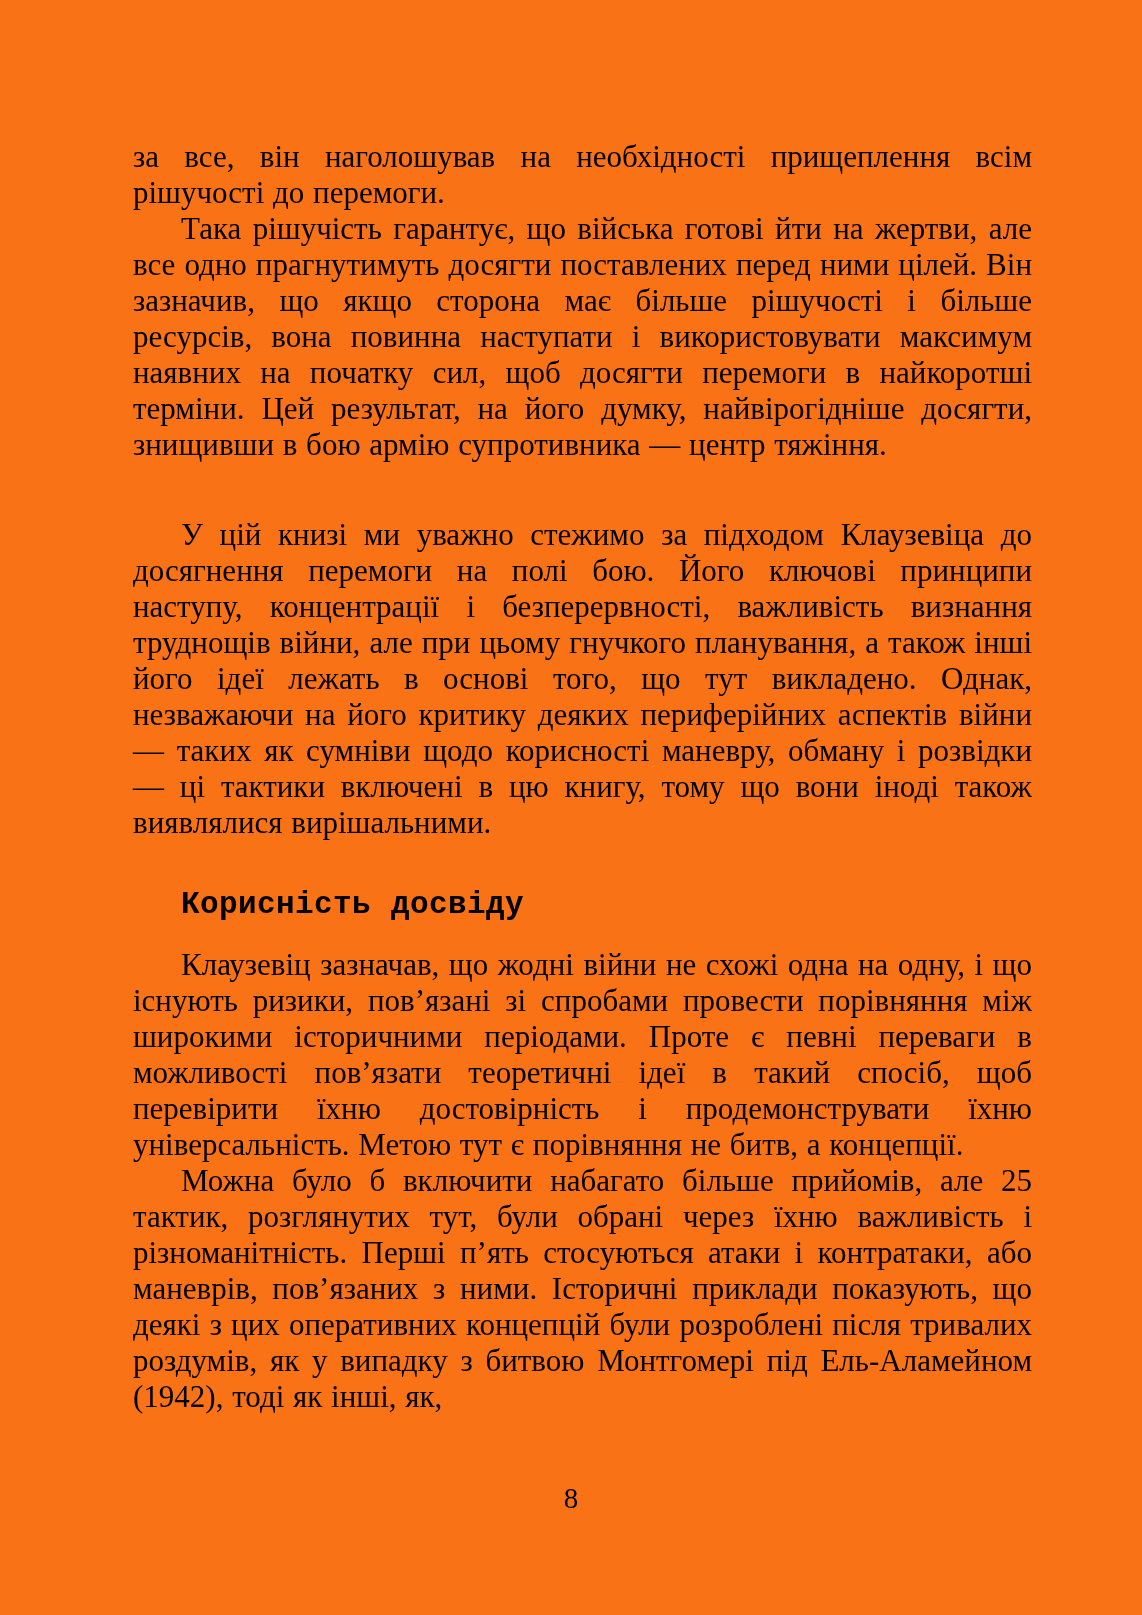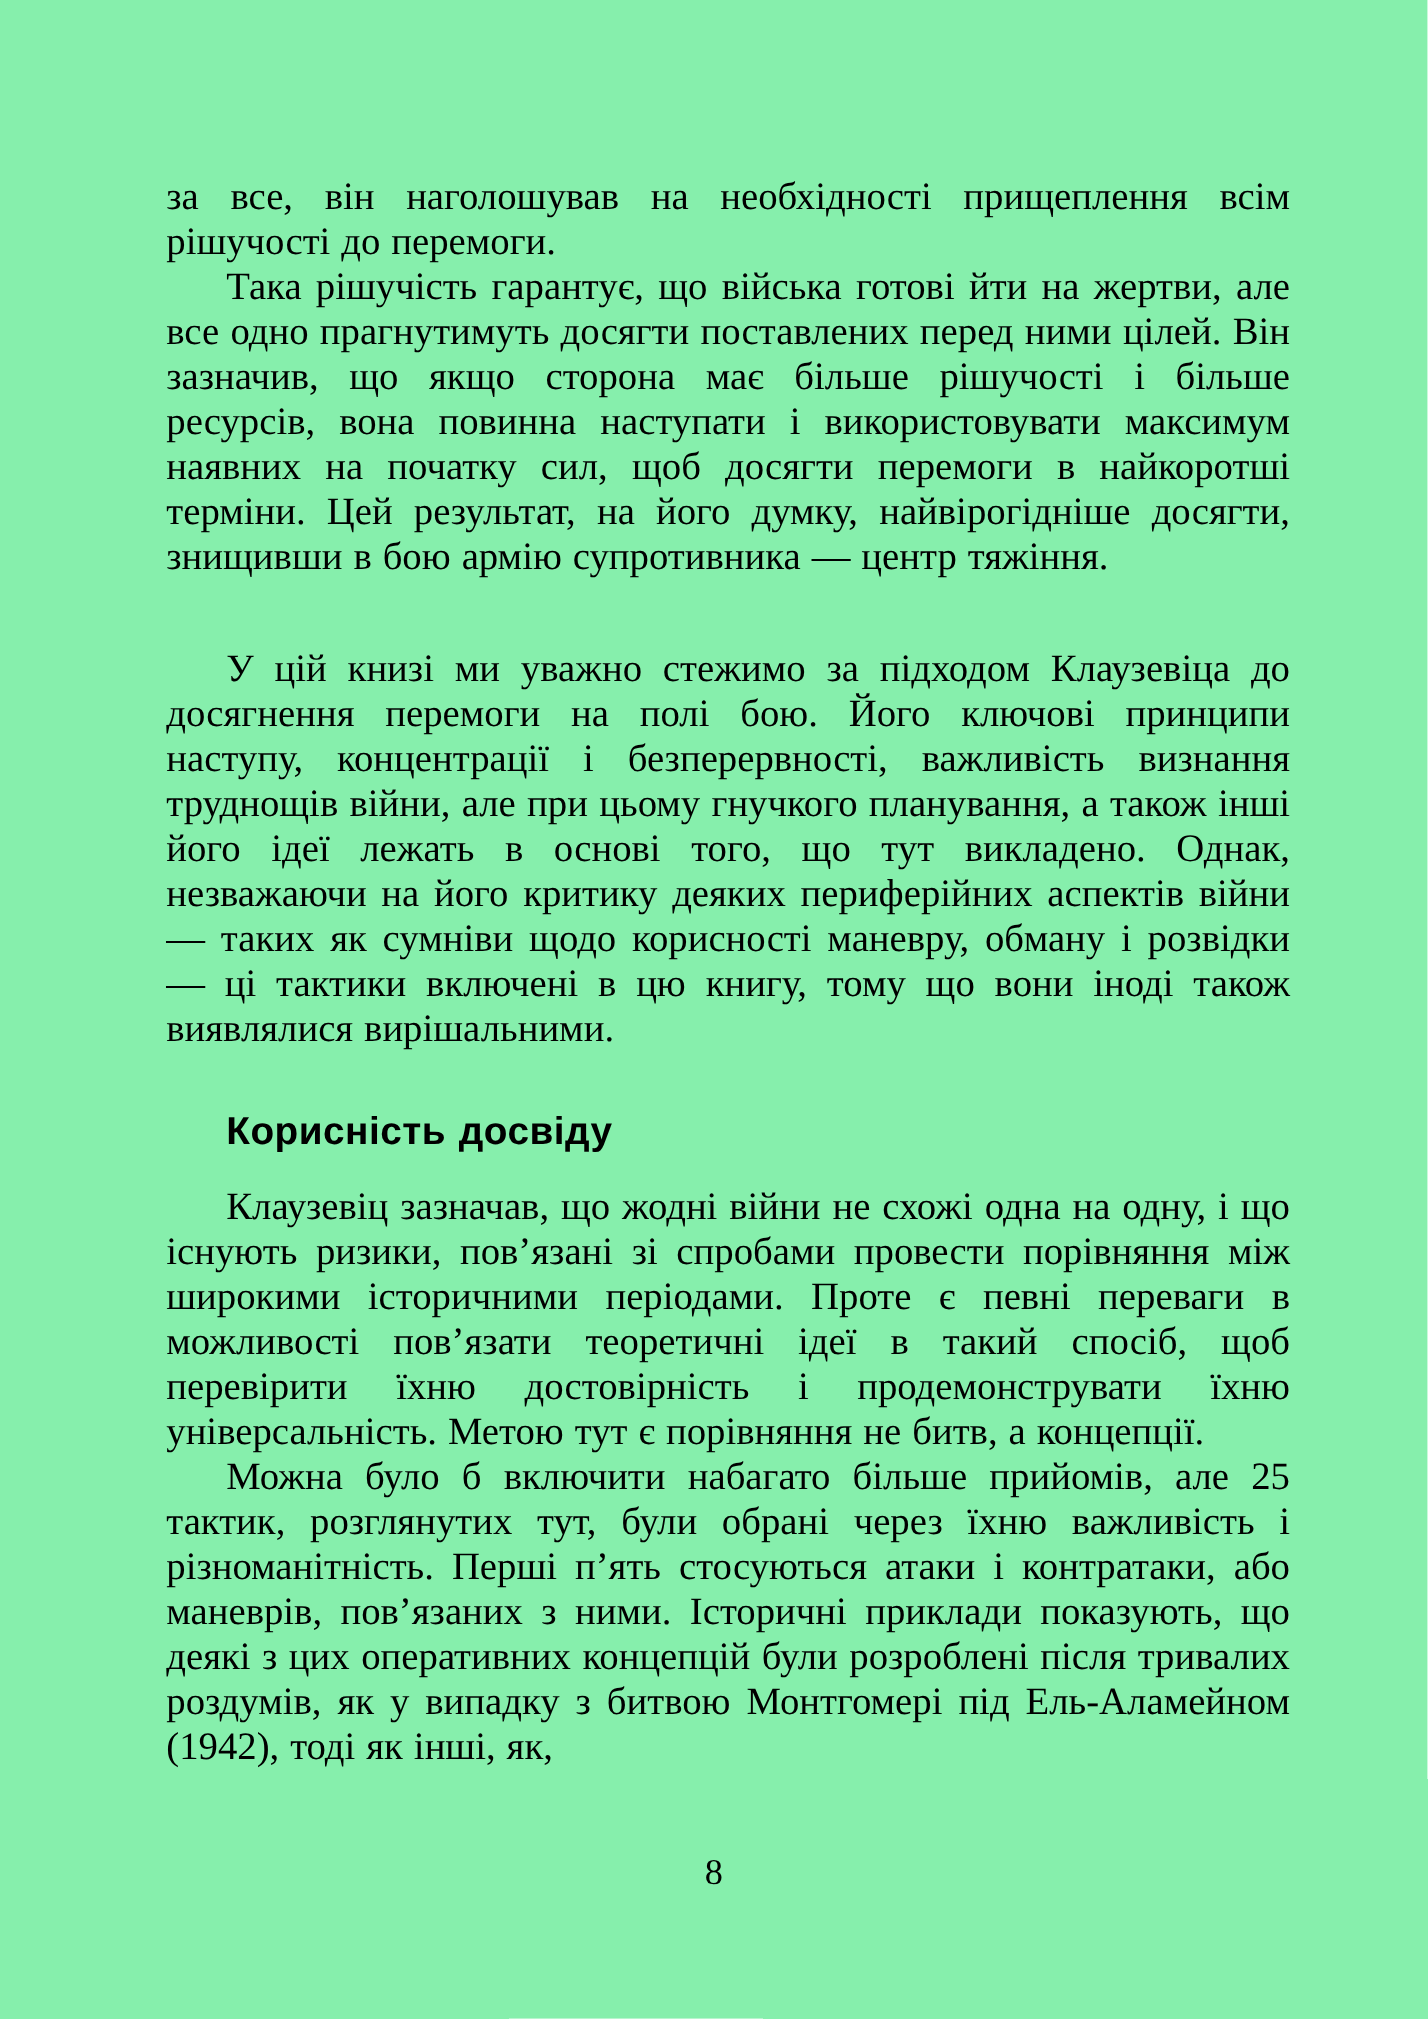--- a/index.html
+++ b/index.html
@@ -5,21 +5,21 @@
 <style>
   html, body {
     margin: 0;
     padding: 0;
     background: #ffffff;
   }
   .page {
     position: relative;
     width: 1142px;
     height: 1615px;
-    background: #86efac;
+    background: #f97316;
     color: #000000;
     font-family: "Liberation Serif", "DejaVu Serif", serif;
     overflow: hidden;
   }
   .text-block {
     position: absolute;
     left: 133px;
     top: 139px;
     width: 899px;
     font-size: 31px;
@@ -32,21 +32,21 @@
     padding: 0;
   }
   .para.indent {
     text-indent: 48px;
   }
   .para.gap-above {
     margin-top: 54px;
   }
   .section-heading {
     margin: 46px 0 24px 48px;
-    font-family: Liberation Sans, sans-serif;
+    font-family: Liberation Mono, monospace;
     font-size: 31px;
     font-weight: 800;
     letter-spacing: 0.4px;
     line-height: 1.15;
     text-align: left;
   }
   .page-footer {
     position: absolute;
     left: 0;
     top: 1484px;

